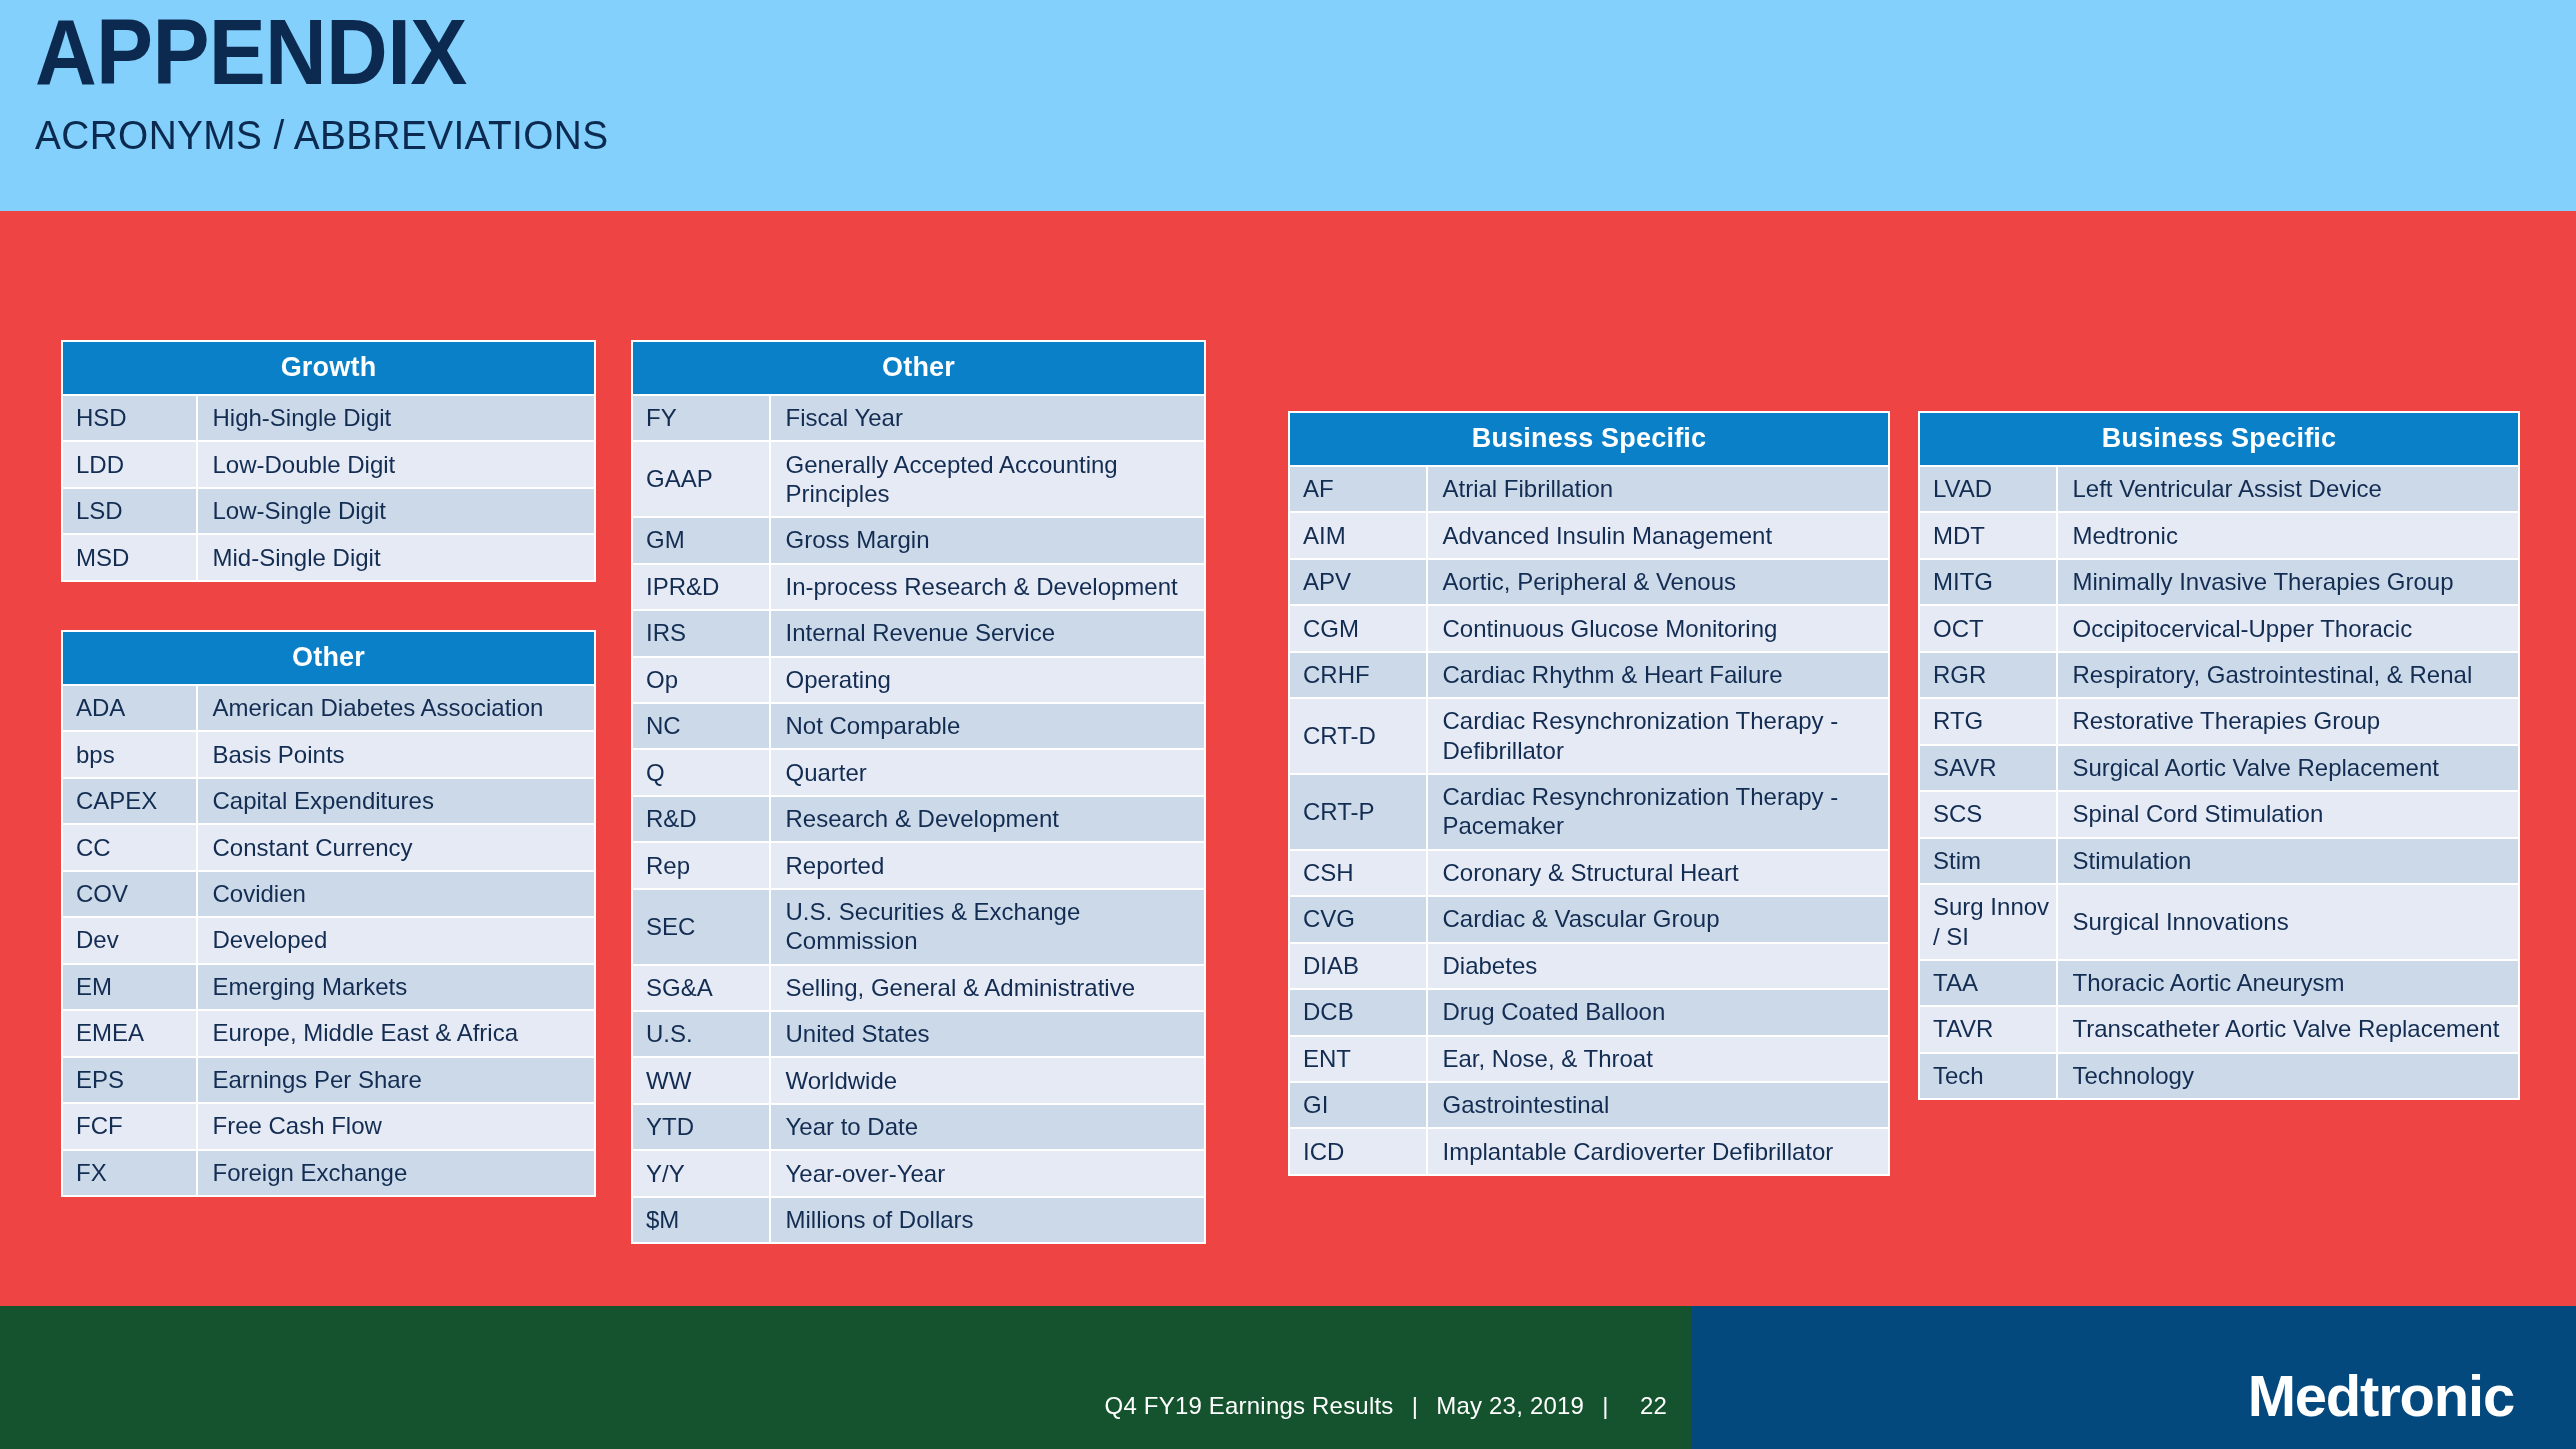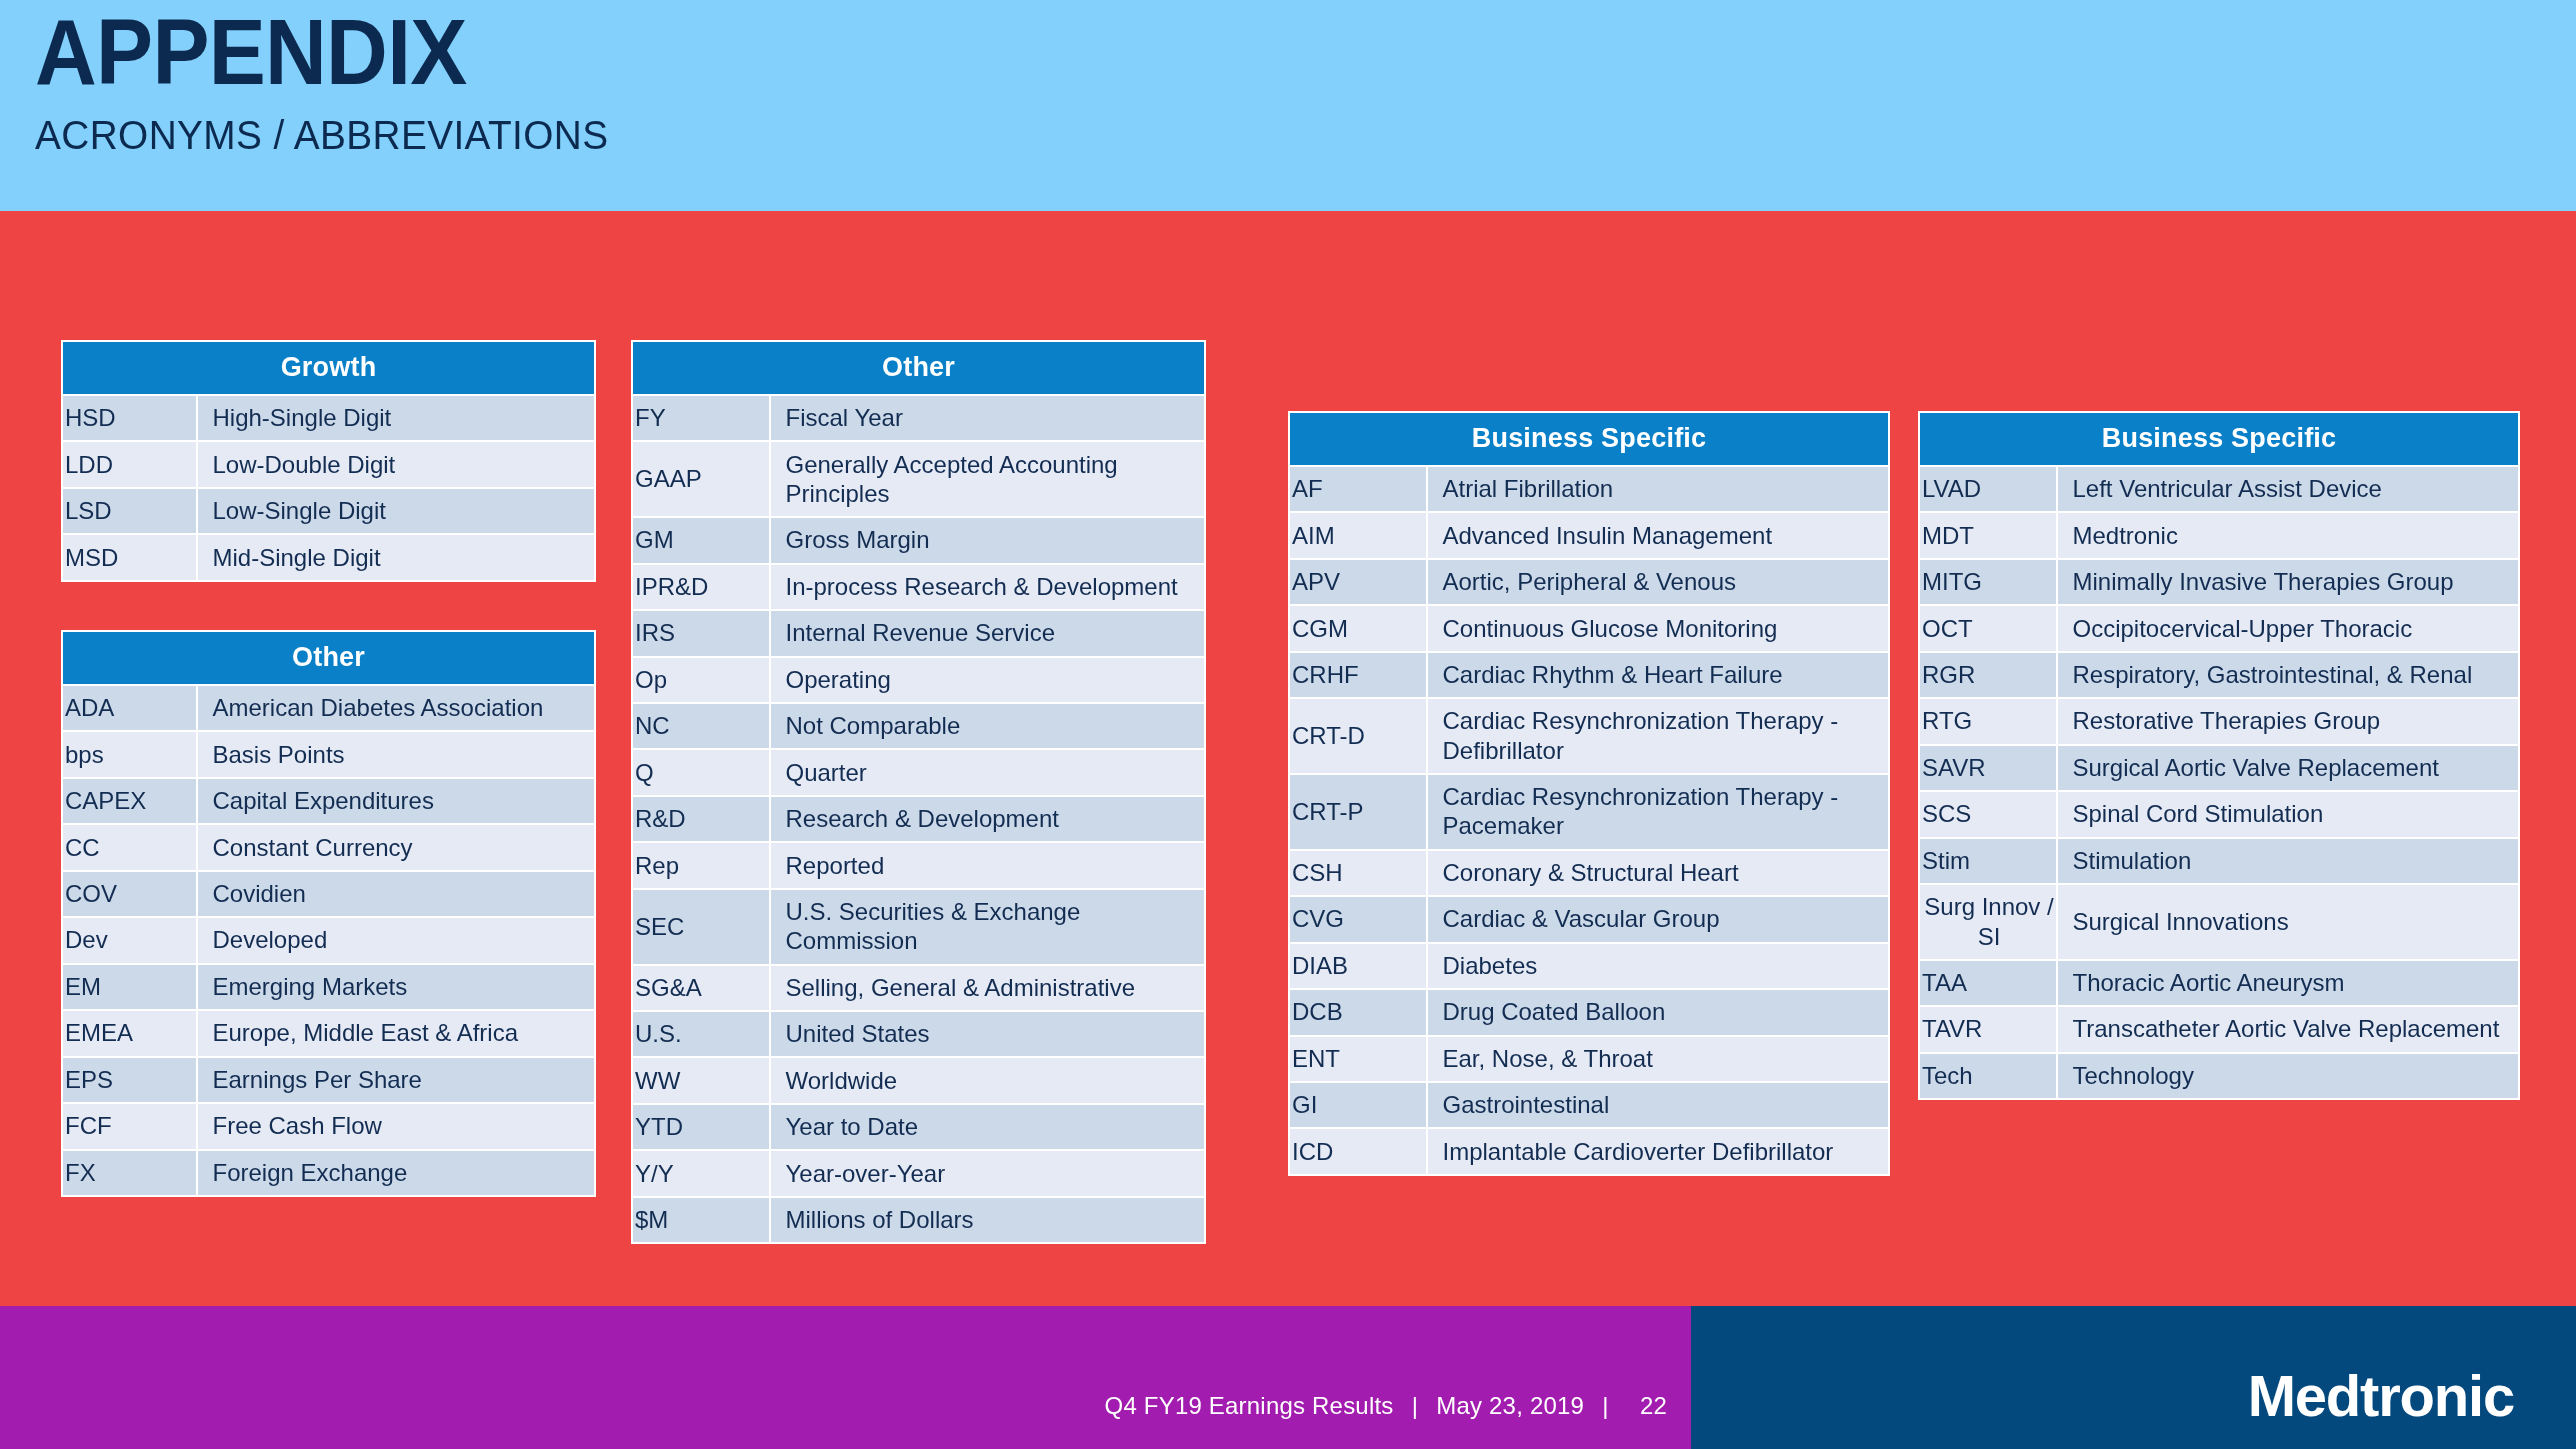--- a/index.html
+++ b/index.html
@@ -81,24 +81,23 @@
   .cell {
     color: #132d52;
     font-size: 24px;
     line-height: 1.22;
     display: flex;
     align-items: center;
     padding: 7.2px 0 8px 0;
     box-sizing: border-box;
   }
   .cell.abbr {
-    padding-left: 2px;
+    padding-left: 13px;
     flex: 0 0 auto;
     border-right: 2.4px solid #ffffff;
-    text-align: center;
   }
   .cell.full {
     padding-left: 14.5px;
     padding-right: 0;
     flex: 1 1 auto;
   }
   .cell .txt { display: block; }
 
   
   #tbl-growth   { left: 61px;   top:  129px; width: 535px; }
@@ -111,21 +110,21 @@
   #tbl-other-l .cell.abbr { flex-basis: 135px; }
   #tbl-other-c .cell.abbr { flex-basis: 138px; }
   #tbl-bs-1    .cell.abbr { flex-basis: 138px; }
   #tbl-bs-2    .cell.abbr { flex-basis: 138px; }
 
   
   .footer { position: absolute; left: 0; top: 1306px; width: 2576px; height: 143px; }
   .footer-left {
     position: absolute; left: 0; top: 0;
     width: 1691px; height: 143px;
-    background: #a21caf;
+    background: #14532d;
   }
   .footer-right {
     position: absolute; left: 1691px; top: 0;
     width: 886px; height: 143px;
     background: #03497e;
   }
   .footer-meta {
     position: absolute;
     right: 24px; bottom: 29px;
     color: #ffffff;

